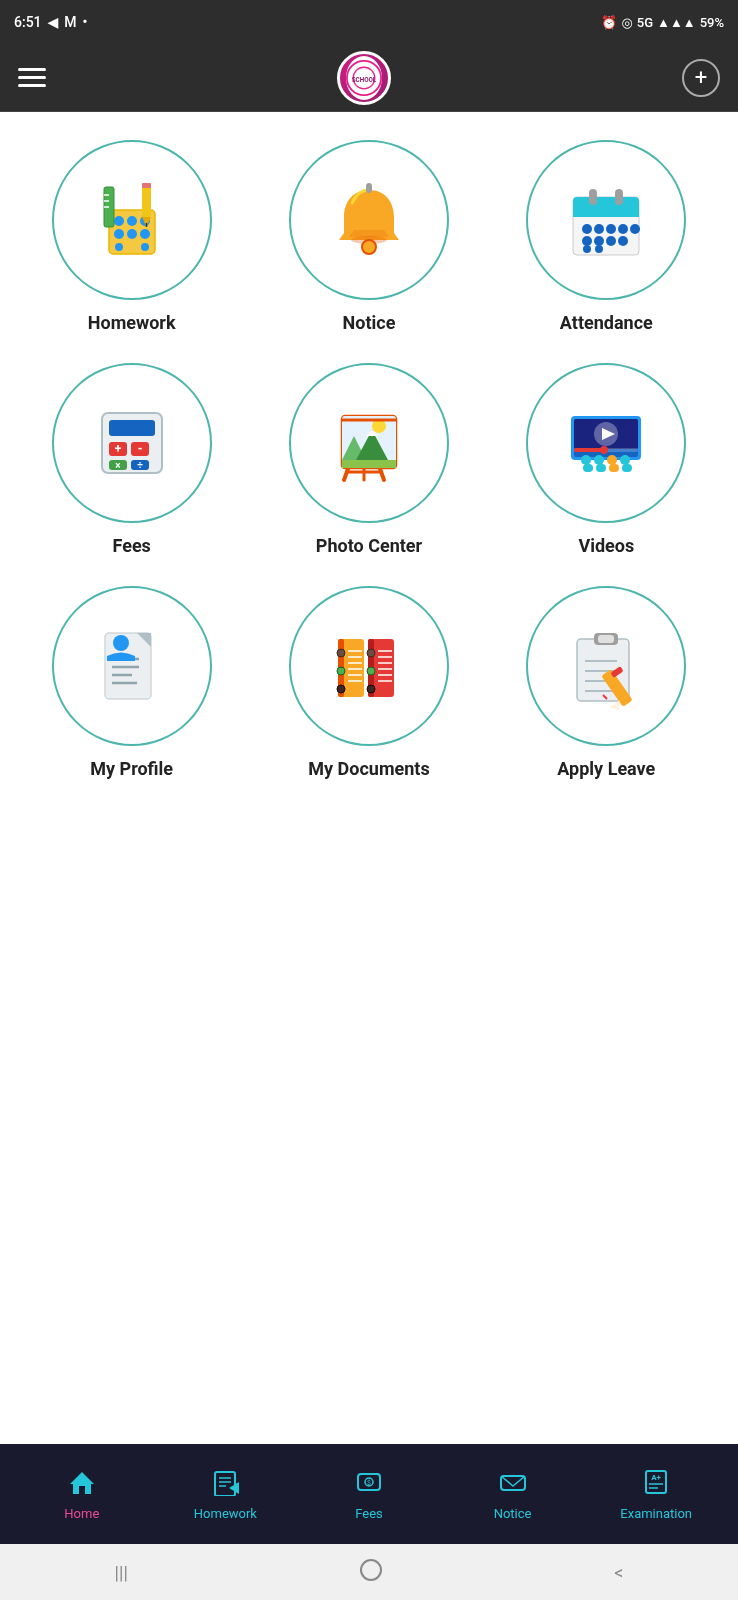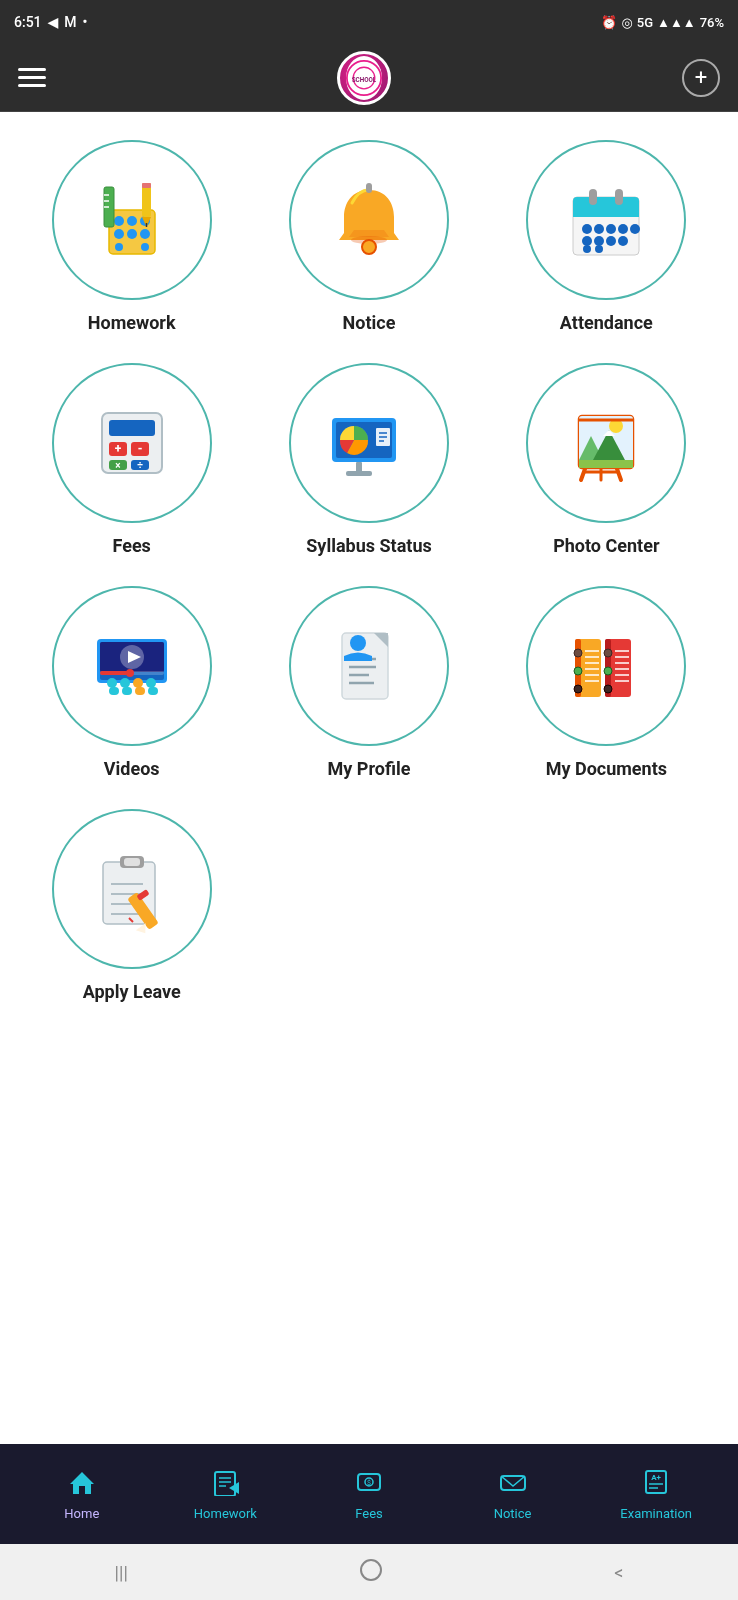--- a/index.html
+++ b/index.html
@@ -136,21 +136,21 @@
     .nav-item .nav-icon {
       font-size: 26px;
       color: #26c6da;
     }
     .nav-item .nav-label {
       font-size: 13px;
       color: #26c6da;
     }
     .nav-item.active .nav-icon,
     .nav-item.active .nav-label {
-      color: #c4b5fd;
+      color: #ec4899;
     }
 
     
     .android-nav {
       background: #f0f0f0;
       height: 56px;
       display: flex;
       align-items: center;
       justify-content: space-around;
     }
@@ -168,21 +168,21 @@
     <span>6:51</span>
     <span>◀</span>
     <span>M</span>
     <span>•</span>
   </div>
   <div class="status-right">
     <span>⏰</span>
     <span>◎</span>
     <span>5G</span>
     <span>▲▲▲</span>
-    <span>76%</span>
+    <span>59%</span>
   </div>
 </div>
 
 <div class="top-nav">
   <div class="hamburger">
     <span></span>
     <span></span>
     <span></span>
   </div>
   <div class="logo-circle">
@@ -298,44 +298,20 @@
           <text x="31" y="71" text-anchor="middle" font-size="10" fill="white" font-weight="bold">×</text>
 
           <text x="53" y="71" text-anchor="middle" font-size="10" fill="white" font-weight="bold">÷</text>
         </svg>
       </div>
       <span class="item-label">Fees</span>
     </div>
 
 
 
-    <div class="grid-item">
-      <div class="icon-circle">
-        <svg class="icon-svg" viewBox="0 0 90 90">
-
-          <rect x="8" y="20" width="64" height="44" rx="4" fill="#2196F3"></rect>
-          <rect x="12" y="24" width="56" height="36" rx="2" fill="#1565C0"></rect>
-
-          <circle cx="30" cy="42" r="14" fill="#fff" opacity="0.2"></circle>
-          <path d="M30 42 L30 28 A14 14 0 0 1 44 42 Z" fill="#4CAF50"></path>
-          <path d="M30 42 L44 42 A14 14 0 0 1 23 55 Z" fill="#FF9800"></path>
-          <path d="M30 42 L23 55 A14 14 0 0 1 16 42 Z" fill="#E53935"></path>
-          <path d="M30 42 L16 42 A14 14 0 0 1 30 28 Z" fill="#FDD835"></path>
-
-          <rect x="52" y="30" width="14" height="18" rx="1" fill="#fff" opacity="0.9"></rect>
-          <line x1="55" y1="35" x2="63" y2="35" stroke="#1565C0" stroke-width="1.5"></line>
-          <line x1="55" y1="39" x2="63" y2="39" stroke="#1565C0" stroke-width="1.5"></line>
-          <line x1="55" y1="43" x2="60" y2="43" stroke="#1565C0" stroke-width="1.5"></line>
-
-          <rect x="32" y="64" width="6" height="10" rx="1" fill="#90A4AE"></rect>
-          <rect x="22" y="73" width="26" height="5" rx="2" fill="#90A4AE"></rect>
-        </svg>
-      </div>
-      <span class="item-label">Syllabus Status</span>
-    </div>
 
     <div class="grid-item">
       <div class="icon-circle">
         <svg class="icon-svg" viewBox="0 0 90 90">
 
           <line x1="25" y1="68" x2="20" y2="82" stroke="#E65100" stroke-width="4" stroke-linecap="round"></line>
           <line x1="55" y1="68" x2="60" y2="82" stroke="#E65100" stroke-width="4" stroke-linecap="round"></line>
           <line x1="40" y1="68" x2="40" y2="82" stroke="#E65100" stroke-width="3" stroke-linecap="round"></line>
 
           <line x1="22" y1="74" x2="58" y2="74" stroke="#E65100" stroke-width="3"></line>

